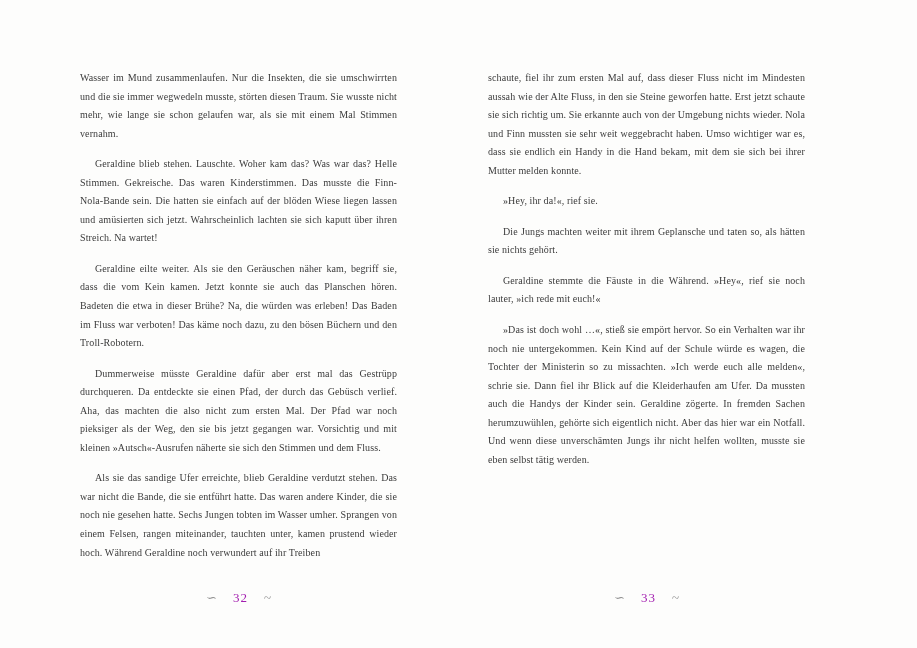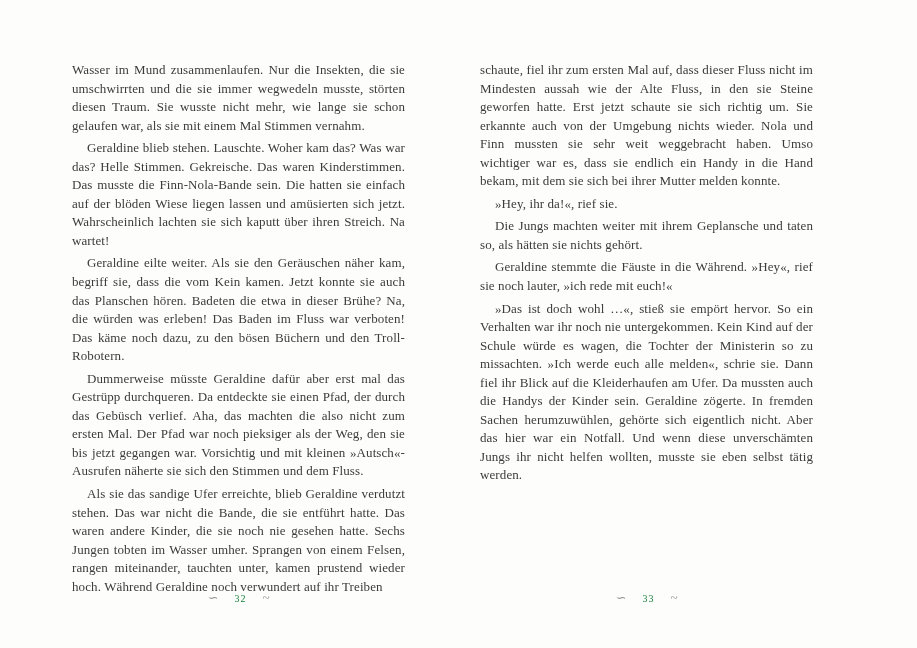--- a/index.html
+++ b/index.html
@@ -22,44 +22,44 @@
   .page {
     position: absolute;
     top: 57px;
     width: 341px;
     height: 565px;
   }
   .page-left  { left: 68px; }
   .page-right { left: 476px; }
 
   .page-text p {
-    margin: 4px;
-    font-size: 13px;
+    margin: 12px;
+    font-size: 10px;
     line-height: 18.55px;
     text-align: justify;
     text-justify: inter-word;
     letter-spacing: 0.1px;
   }
   .page-text p.indent {
     text-indent: 15px;
   }
 
   .page-footer {
     position: absolute;
     top: 533px;
     left: 0;
     width: 100%;
     display: flex;
     align-items: center;
     justify-content: center;
     gap: 16px;
   }
   .page-number {
-    font-size: 10px;
-    color: #15803d;
+    font-size: 13px;
+    color: #a21caf;
     letter-spacing: 1px;
     text-align: center;
   }
   .ornament {
     font-size: 13px;
     color: #8f8f8f;
   }
 </style>
 </head>
 <body>

